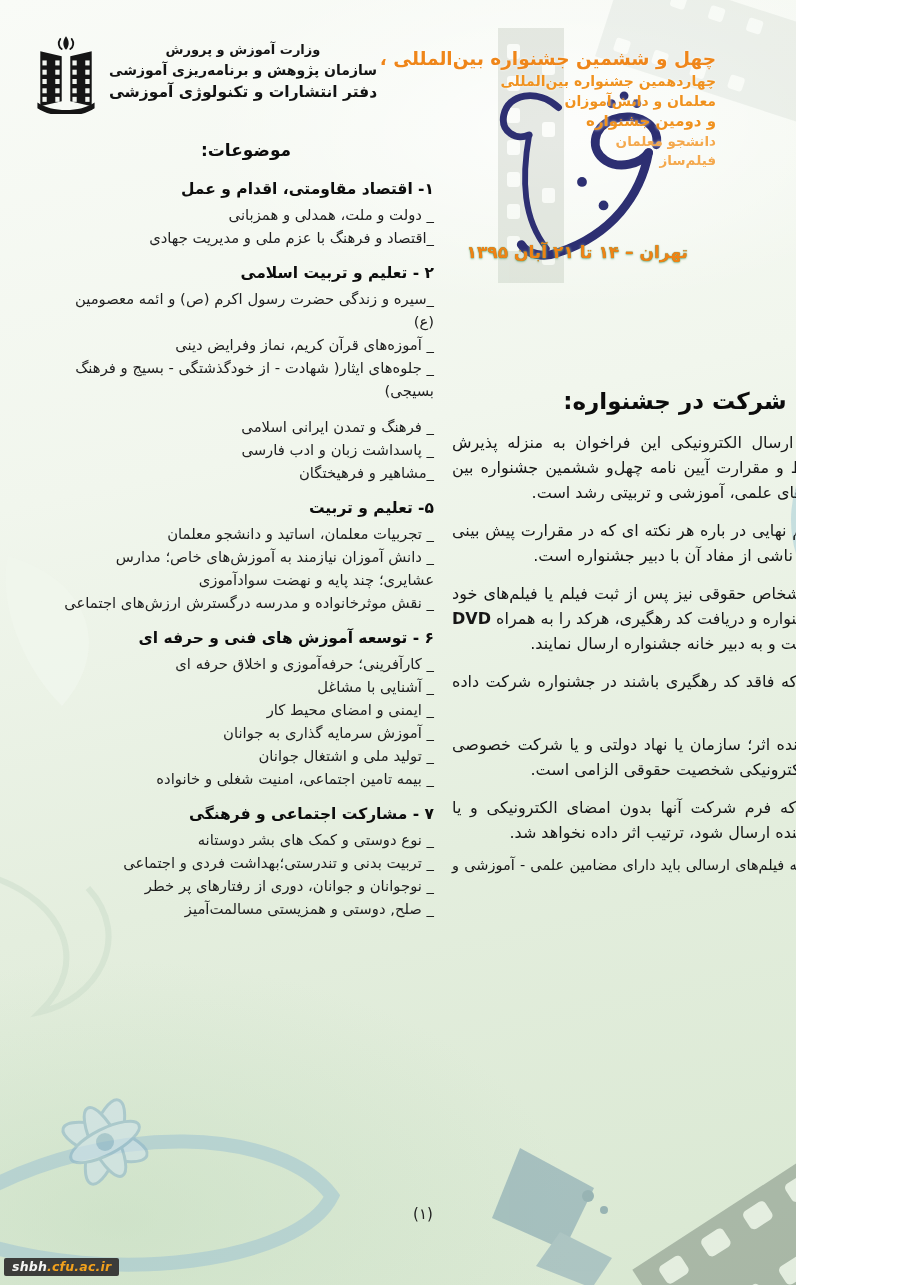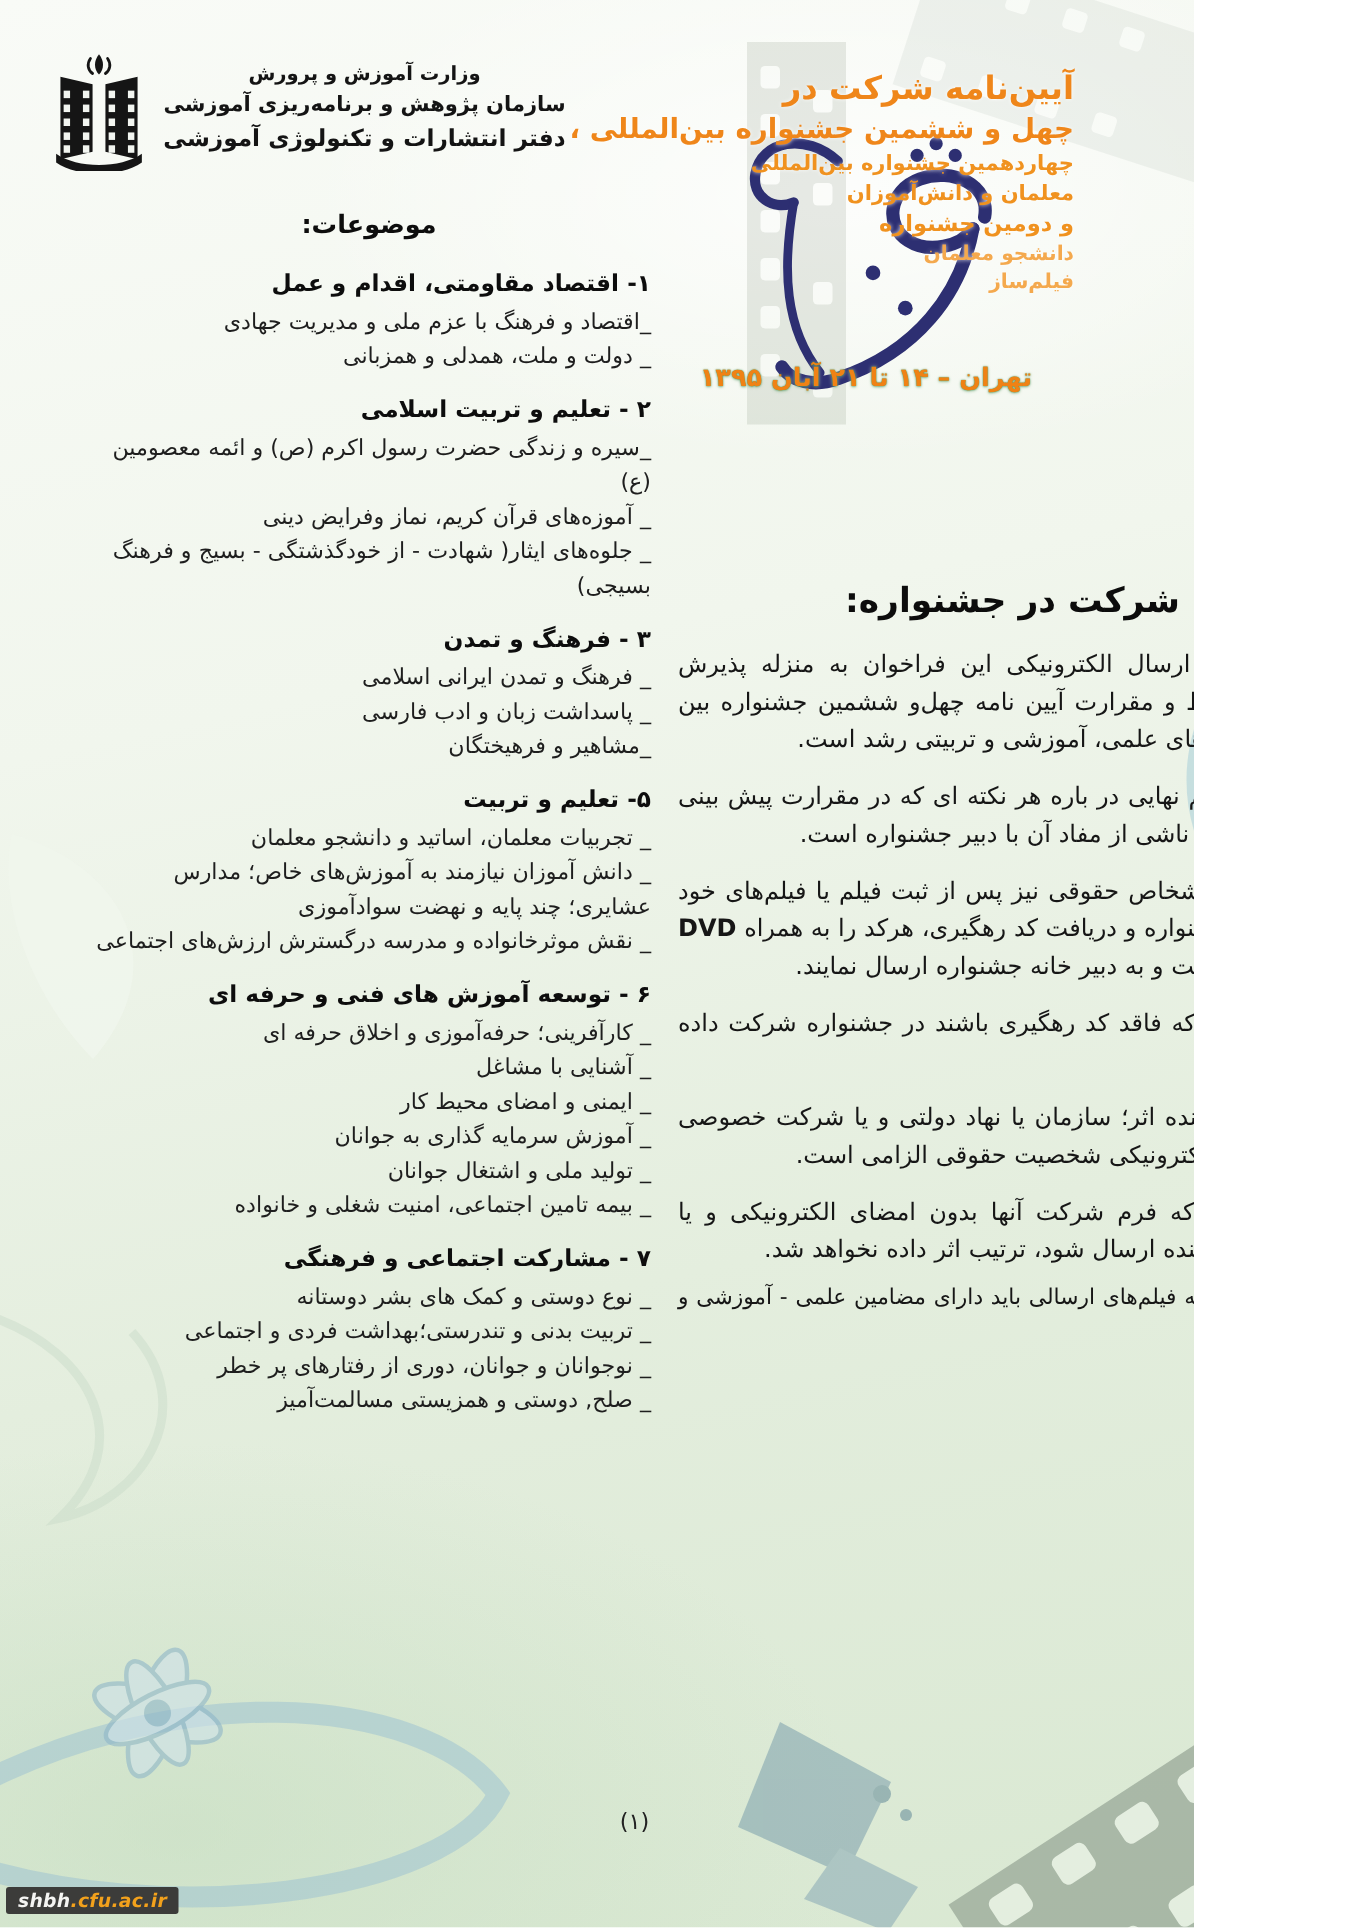--- a/index.html
+++ b/index.html
@@ -192,46 +192,44 @@
       <g fill="#2d2f72">
         <circle cx="150" cy="18" r="4.5"></circle>
           <circle cx="163" cy="10" r="4.5"></circle>
           <circle cx="176" cy="18" r="4.5"></circle>
         <circle cx="120" cy="98" r="5"></circle>
           <circle cx="142" cy="122" r="5"></circle>
       </g>
     </svg>
 
     <div class="title-block">
-      <div class="t1">آیین‌نامه شرکت در</div>
       <div class="t2">چهل و ششمین جشنواره بین‌المللی ،</div>
       <div class="t3">چهاردهمین جشنواره بین‌المللی</div>
       <div class="t4">معلمان و دانش‌آموزان</div>
       <div class="t5">و دومین جشنواره</div>
       <div class="t6">دانشجو معلمان</div>
       <div class="t7">فیلم‌ساز</div>
     </div>
     <div class="date-line">تهران – ۱۴ تا ۲۱ آبان ۱۳۹۵</div>
 
     <div class="topics">
       <div class="topics-heading">موضوعات:</div>
       <div>
           <div class="topic-section">
             <div class="topic-title">۱- اقتصاد مقاومتی، اقدام و عمل</div>
+            <div class="topic-item">_ دولت و ملت، همدلی و همزبانی</div>
             <div class="topic-item">_اقتصاد و فرهنگ با عزم ملی و مدیریت جهادی</div>
-            <div class="topic-item">_ دولت و ملت، همدلی و همزبانی</div>
           </div>
           <div class="topic-section">
             <div class="topic-title">۲ - تعلیم و تربیت اسلامی</div>
             <div class="topic-item">_سیره و زندگی حضرت رسول اکرم (ص) و ائمه معصومین (ع)</div>
             <div class="topic-item">_ آموزه‌های قرآن کریم، نماز وفرایض دینی</div>
             <div class="topic-item">_ جلوه‌های ایثار( شهادت - از خودگذشتگی - بسیج و فرهنگ بسیجی)</div>
           </div>
           <div class="topic-section">
-            <div class="topic-title">۳ - فرهنگ و تمدن</div>
             <div class="topic-item">_ فرهنگ و تمدن ایرانی اسلامی</div>
             <div class="topic-item">_ پاسداشت زبان و ادب فارسی</div>
             <div class="topic-item">_مشاهیر و فرهیختگان</div>
           </div>
           <div class="topic-section">
             <div class="topic-title">۵-  تعلیم و تربیت</div>
             <div class="topic-item">_ تجربیات معلمان، اساتید و دانشجو معلمان</div>
             <div class="topic-item">_ دانش آموزان نیازمند به آموزش‌های خاص؛ مدارس عشایری؛ چند پایه و نهضت سوادآموزی</div>
             <div class="topic-item">_ نقش موثرخانواده و مدرسه درگسترش ارزش‌های اجتماعی</div>
           </div>

